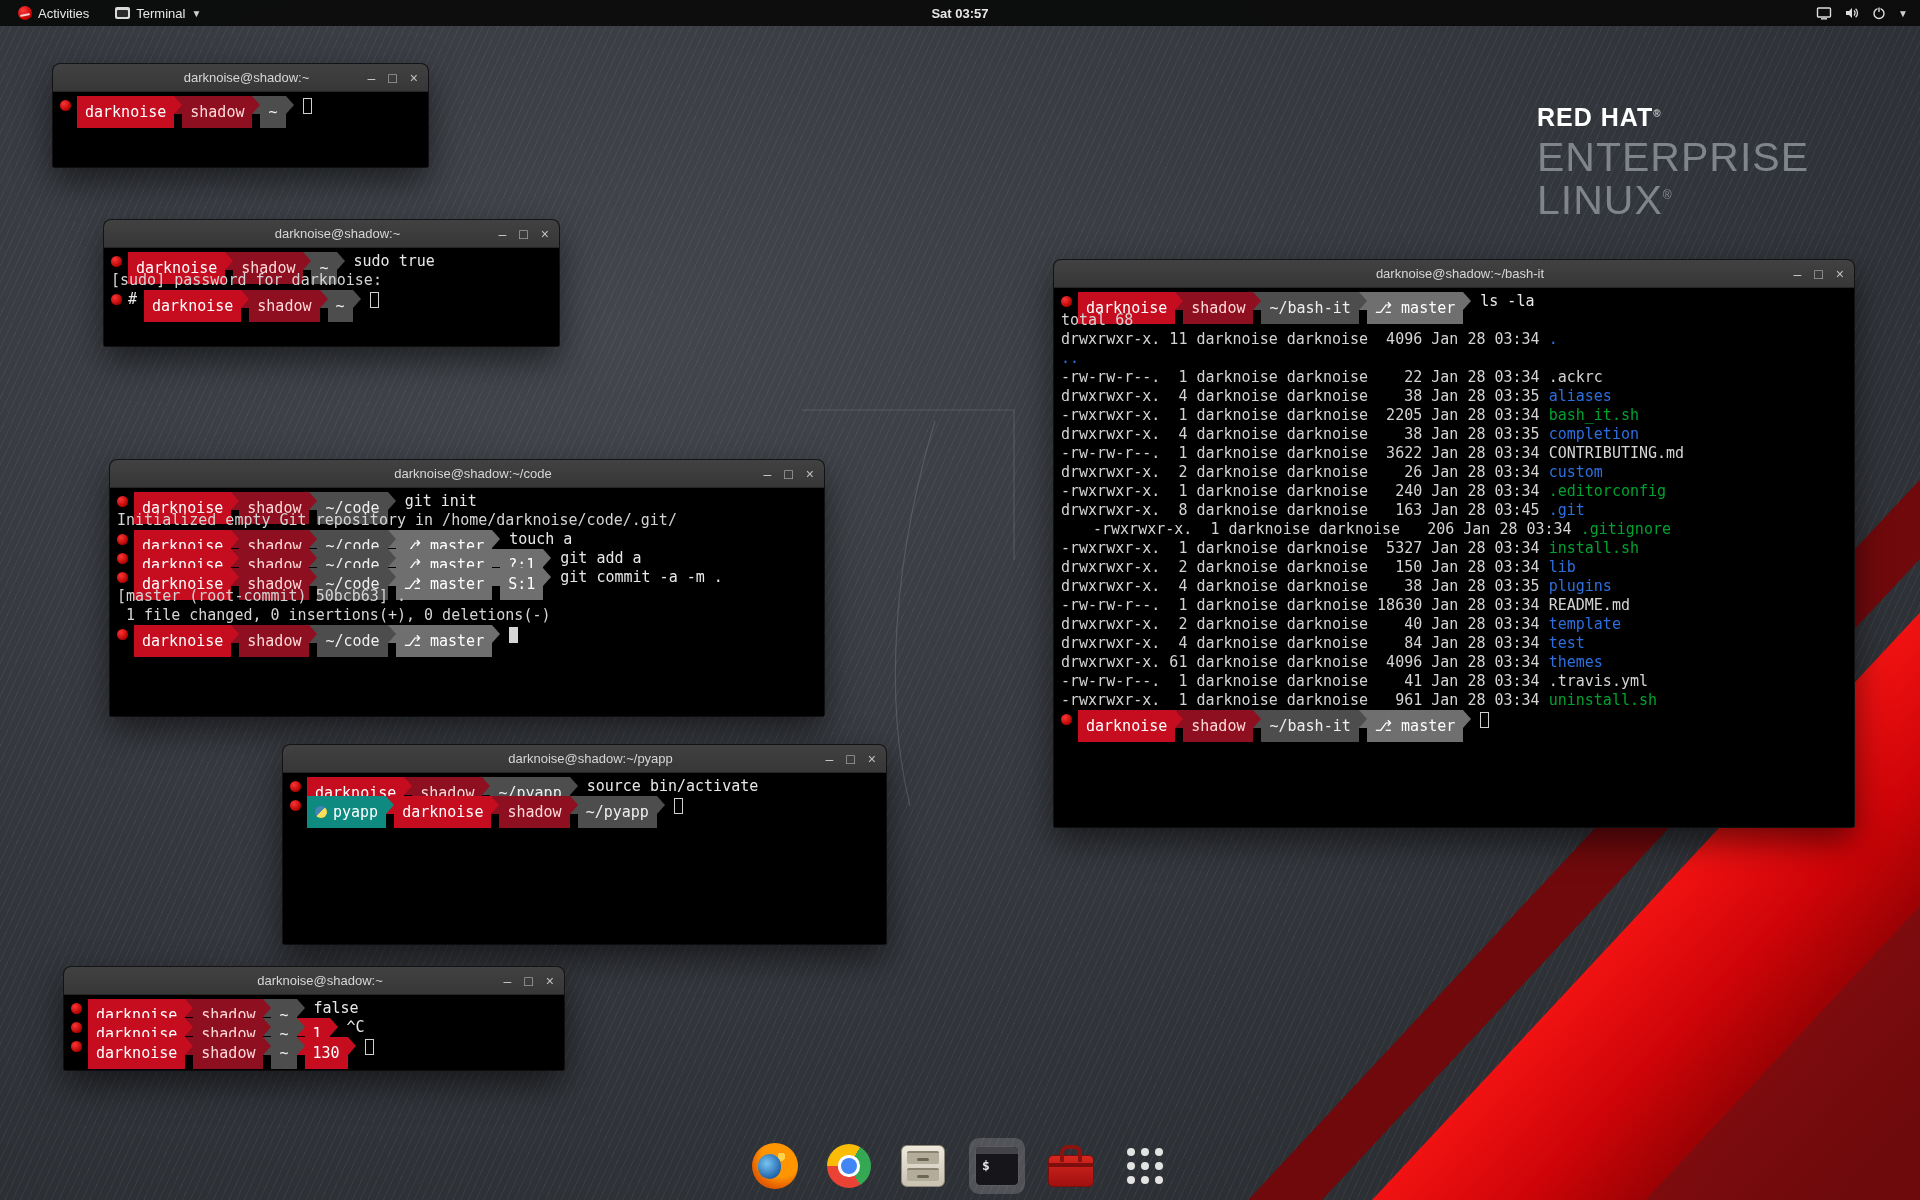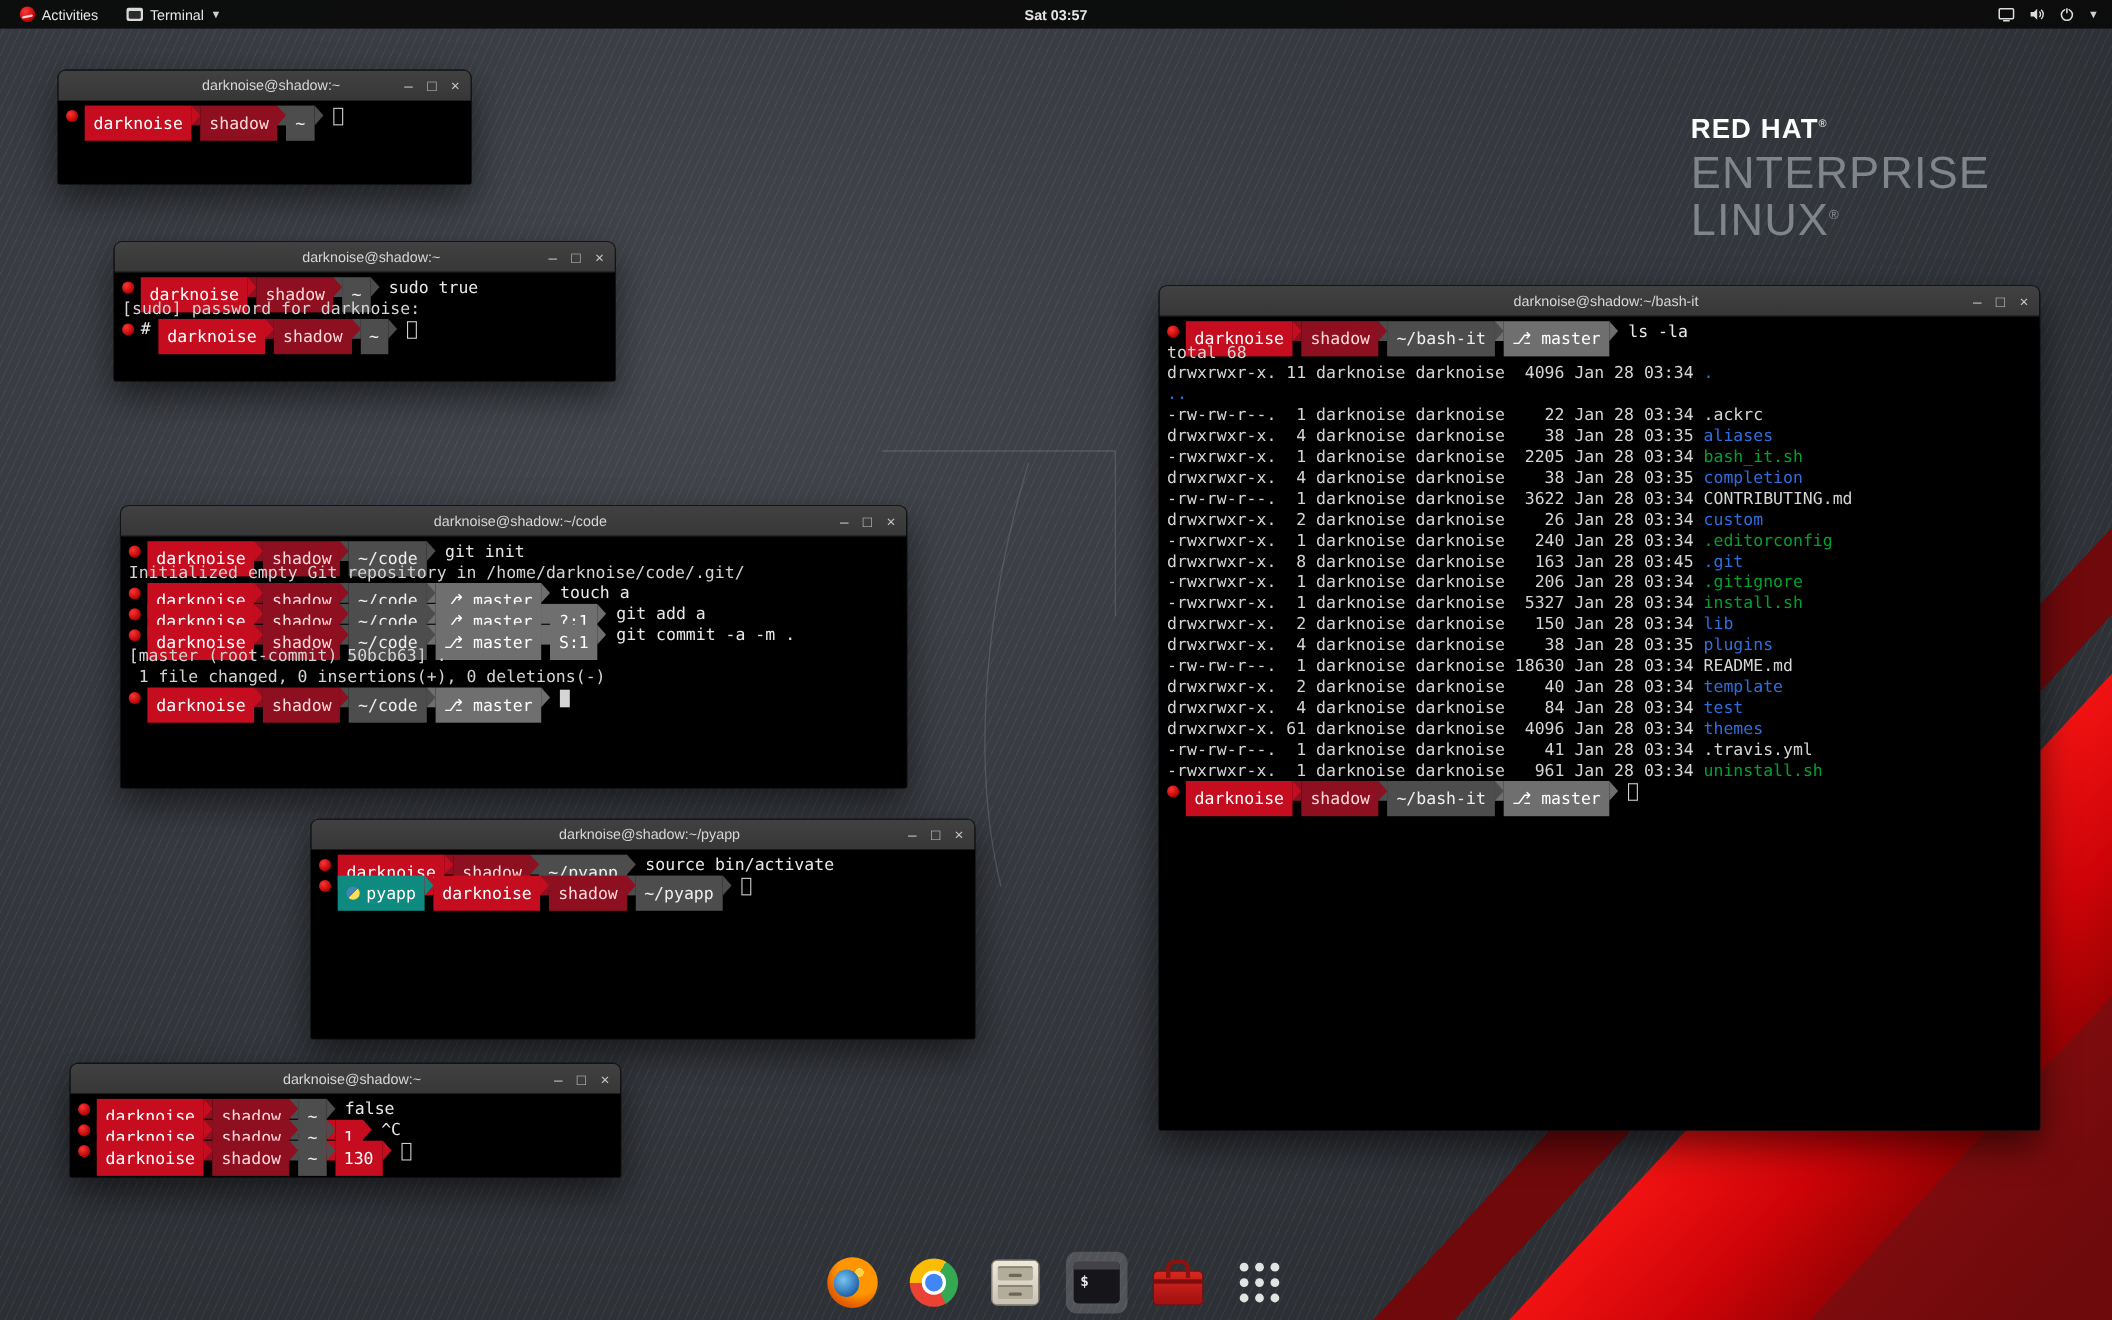--- a/index.html
+++ b/index.html
@@ -219,21 +219,21 @@
           <span class="wbtn">□</span>
           <span class="wbtn">×</span>
         </div>
       </div>
       <div class="tbody">
         <div class="tline"><span class="hatdot"></span><span class="seg" style="background: rgb(197, 13, 31); color: rgb(255, 255, 255);">darknoise</span><span class="sep" style="border-left-color: rgb(197, 13, 31); background: rgb(142, 15, 31);"></span><span class="seg" style="background: rgb(142, 15, 31); color: rgb(255, 217, 217);">shadow</span><span class="sep" style="border-left-color: rgb(142, 15, 31); background: rgb(77, 77, 77);"></span><span class="seg" style="background: rgb(77, 77, 77); color: rgb(239, 239, 239);">~</span><span class="sep" style="border-left-color: rgb(77, 77, 77); background: transparent;"></span><span class="cmd">false</span></div>
         <div class="tline"><span class="hatdot"></span><span class="seg" style="background: rgb(197, 13, 31); color: rgb(255, 255, 255);">darknoise</span><span class="sep" style="border-left-color: rgb(197, 13, 31); background: rgb(142, 15, 31);"></span><span class="seg" style="background: rgb(142, 15, 31); color: rgb(255, 217, 217);">shadow</span><span class="sep" style="border-left-color: rgb(142, 15, 31); background: rgb(77, 77, 77);"></span><span class="seg" style="background: rgb(77, 77, 77); color: rgb(239, 239, 239);">~</span><span class="sep" style="border-left-color: rgb(77, 77, 77); background: rgb(197, 13, 31);"></span><span class="seg" style="background: rgb(197, 13, 31); color: rgb(255, 255, 255);">1</span><span class="sep" style="border-left-color: rgb(197, 13, 31); background: transparent;"></span><span class="cmd">^C</span></div>
         <div class="tline"><span class="hatdot"></span><span class="seg" style="background: rgb(197, 13, 31); color: rgb(255, 255, 255);">darknoise</span><span class="sep" style="border-left-color: rgb(197, 13, 31); background: rgb(142, 15, 31);"></span><span class="seg" style="background: rgb(142, 15, 31); color: rgb(255, 217, 217);">shadow</span><span class="sep" style="border-left-color: rgb(142, 15, 31); background: rgb(77, 77, 77);"></span><span class="seg" style="background: rgb(77, 77, 77); color: rgb(239, 239, 239);">~</span><span class="sep" style="border-left-color: rgb(77, 77, 77); background: rgb(197, 13, 31);"></span><span class="seg" style="background: rgb(197, 13, 31); color: rgb(255, 255, 255);">130</span><span class="sep" style="border-left-color: rgb(197, 13, 31); background: transparent;"></span><span class="cursor cursor-hollow"></span></div>
       </div>
     </div>
-    <div class="twindow" style="left: 1054px; top: 260px; width: 800px; height: 767px;">
+    <div class="twindow" style="left: 1054px; top: 260px; width: 800px; height: 567px;">
       <div class="titlebar">
         <div class="title">darknoise@shadow:~/bash-it</div>
         <div class="wbtns">
           <span class="wbtn">–</span>
           <span class="wbtn">□</span>
           <span class="wbtn">×</span>
         </div>
       </div>
       <div class="tbody">
         <div class="tline"><span class="hatdot"></span><span class="seg" style="background: rgb(197, 13, 31); color: rgb(255, 255, 255);">darknoise</span><span class="sep" style="border-left-color: rgb(197, 13, 31); background: rgb(142, 15, 31);"></span><span class="seg" style="background: rgb(142, 15, 31); color: rgb(255, 217, 217);">shadow</span><span class="sep" style="border-left-color: rgb(142, 15, 31); background: rgb(77, 77, 77);"></span><span class="seg" style="background: rgb(77, 77, 77); color: rgb(239, 239, 239);">~/bash-it</span><span class="sep" style="border-left-color: rgb(77, 77, 77); background: rgb(111, 111, 111);"></span><span class="seg" style="background: rgb(111, 111, 111); color: rgb(255, 255, 255);">⎇ master</span><span class="sep" style="border-left-color: rgb(111, 111, 111); background: transparent;"></span><span class="cmd">ls -la</span></div>
@@ -241,21 +241,21 @@
         <div class="tline"><span class="outpart" style="color: rgb(212, 212, 212);">drwxrwxr-x. 11 darknoise darknoise  4096 Jan 28 03:34 </span><span class="outpart" style="color: rgb(45, 111, 223);">.</span></div>
         <div class="tline"><span class="outpart" style="color: rgb(45, 111, 223);">..</span></div>
         <div class="tline"><span class="outpart" style="color: rgb(212, 212, 212);">-rw-rw-r--.  1 darknoise darknoise    22 Jan 28 03:34 .ackrc</span></div>
         <div class="tline"><span class="outpart" style="color: rgb(212, 212, 212);">drwxrwxr-x.  4 darknoise darknoise    38 Jan 28 03:35 </span><span class="outpart" style="color: rgb(45, 111, 223);">aliases</span></div>
         <div class="tline"><span class="outpart" style="color: rgb(212, 212, 212);">-rwxrwxr-x.  1 darknoise darknoise  2205 Jan 28 03:34 </span><span class="outpart" style="color: rgb(0, 162, 47);">bash_it.sh</span></div>
         <div class="tline"><span class="outpart" style="color: rgb(212, 212, 212);">drwxrwxr-x.  4 darknoise darknoise    38 Jan 28 03:35 </span><span class="outpart" style="color: rgb(45, 111, 223);">completion</span></div>
         <div class="tline"><span class="outpart" style="color: rgb(212, 212, 212);">-rw-rw-r--.  1 darknoise darknoise  3622 Jan 28 03:34 CONTRIBUTING.md</span></div>
         <div class="tline"><span class="outpart" style="color: rgb(212, 212, 212);">drwxrwxr-x.  2 darknoise darknoise    26 Jan 28 03:34 </span><span class="outpart" style="color: rgb(45, 111, 223);">custom</span></div>
         <div class="tline"><span class="outpart" style="color: rgb(212, 212, 212);">-rwxrwxr-x.  1 darknoise darknoise   240 Jan 28 03:34 </span><span class="outpart" style="color: rgb(0, 162, 47);">.editorconfig</span></div>
         <div class="tline"><span class="outpart" style="color: rgb(212, 212, 212);">drwxrwxr-x.  8 darknoise darknoise   163 Jan 28 03:45 </span><span class="outpart" style="color: rgb(45, 111, 223);">.git</span></div>
-        <div class="tline"><span class="outpart" style="color: rgb(212, 212, 212);">-rwxrwxr-x.  1 darknoise darknoise   206 Jan 28 03:34 </span><span class="outpart" style="color: rgb(0, 162, 47);">.gitignore</span></div>
+        <div class="tline"><span class="outpart" style="color: rgb(212, 212, 212); margin-left: 32px;">-rwxrwxr-x.  1 darknoise darknoise   206 Jan 28 03:34 </span><span class="outpart" style="color: rgb(0, 162, 47);">.gitignore</span></div>
         <div class="tline"><span class="outpart" style="color: rgb(212, 212, 212);">-rwxrwxr-x.  1 darknoise darknoise  5327 Jan 28 03:34 </span><span class="outpart" style="color: rgb(0, 162, 47);">install.sh</span></div>
         <div class="tline"><span class="outpart" style="color: rgb(212, 212, 212);">drwxrwxr-x.  2 darknoise darknoise   150 Jan 28 03:34 </span><span class="outpart" style="color: rgb(45, 111, 223);">lib</span></div>
         <div class="tline"><span class="outpart" style="color: rgb(212, 212, 212);">drwxrwxr-x.  4 darknoise darknoise    38 Jan 28 03:35 </span><span class="outpart" style="color: rgb(45, 111, 223);">plugins</span></div>
         <div class="tline"><span class="outpart" style="color: rgb(212, 212, 212);">-rw-rw-r--.  1 darknoise darknoise 18630 Jan 28 03:34 README.md</span></div>
         <div class="tline"><span class="outpart" style="color: rgb(212, 212, 212);">drwxrwxr-x.  2 darknoise darknoise    40 Jan 28 03:34 </span><span class="outpart" style="color: rgb(45, 111, 223);">template</span></div>
         <div class="tline"><span class="outpart" style="color: rgb(212, 212, 212);">drwxrwxr-x.  4 darknoise darknoise    84 Jan 28 03:34 </span><span class="outpart" style="color: rgb(45, 111, 223);">test</span></div>
         <div class="tline"><span class="outpart" style="color: rgb(212, 212, 212);">drwxrwxr-x. 61 darknoise darknoise  4096 Jan 28 03:34 </span><span class="outpart" style="color: rgb(45, 111, 223);">themes</span></div>
         <div class="tline"><span class="outpart" style="color: rgb(212, 212, 212);">-rw-rw-r--.  1 darknoise darknoise    41 Jan 28 03:34 .travis.yml</span></div>
         <div class="tline"><span class="outpart" style="color: rgb(212, 212, 212);">-rwxrwxr-x.  1 darknoise darknoise   961 Jan 28 03:34 </span><span class="outpart" style="color: rgb(0, 162, 47);">uninstall.sh</span></div>
         <div class="tline"><span class="hatdot"></span><span class="seg" style="background: rgb(197, 13, 31); color: rgb(255, 255, 255);">darknoise</span><span class="sep" style="border-left-color: rgb(197, 13, 31); background: rgb(142, 15, 31);"></span><span class="seg" style="background: rgb(142, 15, 31); color: rgb(255, 217, 217);">shadow</span><span class="sep" style="border-left-color: rgb(142, 15, 31); background: rgb(77, 77, 77);"></span><span class="seg" style="background: rgb(77, 77, 77); color: rgb(239, 239, 239);">~/bash-it</span><span class="sep" style="border-left-color: rgb(77, 77, 77); background: rgb(111, 111, 111);"></span><span class="seg" style="background: rgb(111, 111, 111); color: rgb(255, 255, 255);">⎇ master</span><span class="sep" style="border-left-color: rgb(111, 111, 111); background: transparent;"></span><span class="cursor cursor-hollow"></span></div>

